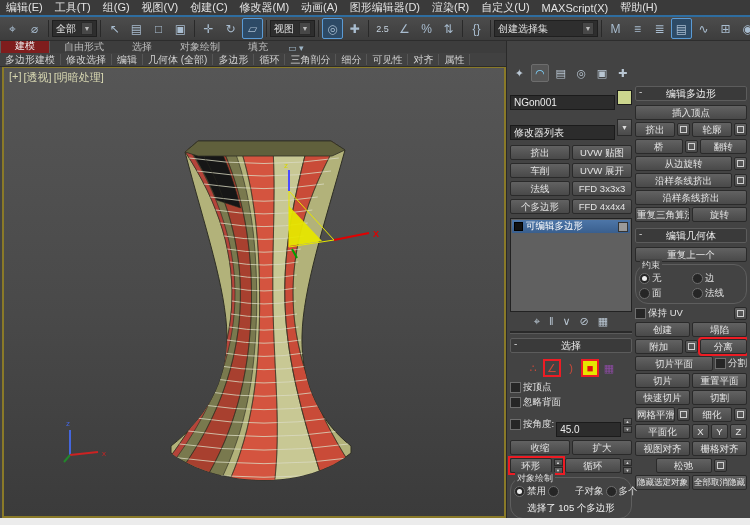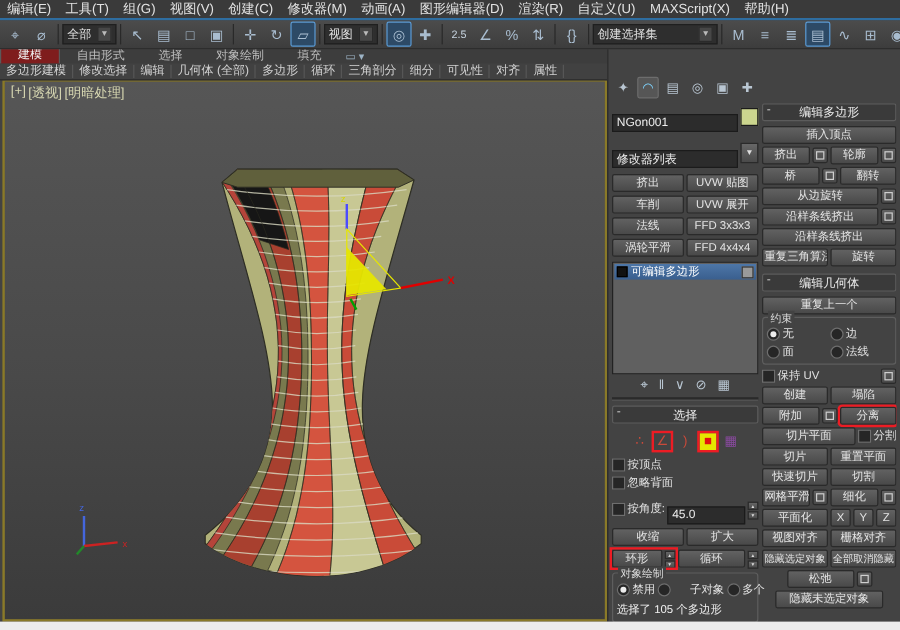--- a/index.html
+++ b/index.html
@@ -77,23 +77,23 @@
   .rollhdr .pm{position:absolute;left:3px;top:-1px;font-size:10px;color:#cfcfcf;}
   .soicons{display:flex;align-items:center;justify-content:center;gap:5px;height:21px;margin-bottom:3px;}
   .soicon{font-size:11px;line-height:12px;}
   .soicon-wrap{display:flex;align-items:center;justify-content:center;width:14px;height:14px;}
   .soicon-wrap.on{background:#e6e600;}
   .redbox{outline:2px solid #ed1c24;outline-offset:0;}
   .chk{width:9px;height:9px;background:#262626;border:1px solid #6e6e6e;flex:none;position:relative;}
   .radio{width:9px;height:9px;border-radius:50%;background:#262626;border:1px solid #6e6e6e;flex:none;position:relative;}
   .radio.sel::after{content:"";position:absolute;inset:2px;background:#ececec;border-radius:50%;}
   .lbl{font-size:9.5px;color:#e2e2e2;white-space:nowrap;}
-  .grpbox{border:1px solid #5e5e5e;border-radius:3px;position:relative;padding:7px 3px 3px 3px;}
+  .grpbox{border:1px solid #5e5e5e;border-radius:13px;position:relative;padding:7px 3px 3px 3px;}
   .grplabel{position:absolute;top:-6px;left:4px;background:#434343;font-size:9px;color:#dedede;padding:0 2px;}
-  .statusline{font-size:9.5px;color:#f0f0f0;text-align:left;margin-top:4px;}
+  .statusline{font-size:9.5px;color:#f0f0f0;text-align:center;margin-top:4px;}
   .xyzbtn{flex:none;width:13px;}
   .bottomstrip{position:absolute;left:0;right:0;bottom:0;height:7px;background:#ececec;z-index:9;}
 </style>
 </head>
 <body>
 
 <div id="app">
 
   <div class="menubar" id="menubar">
       <span class="menu-item">编辑(E)</span>
@@ -278,21 +278,21 @@
     </div>
     <div class="row mb3">
       <div class="btn">车削</div>
       <div class="btn">UVW 展开</div>
     </div>
     <div class="row mb3">
       <div class="btn">法线</div>
       <div class="btn">FFD 3x3x3</div>
     </div>
     <div class="row mb4">
-      <div class="btn">涡轮平滑</div>
+      <div class="btn">个多边形</div>
       <div class="btn">FFD 4x4x4</div>
     </div>
 
     <div class="stack mb2">
       <div class="stackrow">
         <span class="sq-exp"></span>
         <span>可编辑多边形</span>
         <span class="sq-eye"></span>
       </div>
     </div>
@@ -493,28 +493,25 @@
     <div class="row mb2">
       <div class="btn">平面化</div>
       <div class="btn xyzbtn">X</div>
       <div class="btn xyzbtn">Y</div>
       <div class="btn xyzbtn">Z</div>
     </div>
     <div class="row mb2">
       <div class="btn">视图对齐</div>
       <div class="btn">栅格对齐</div>
     </div>
-    <div class="row mb2">
-      <div class="btn" style="font-size:8.5px;">隐藏选定对象</div>
-      <div class="btn" style="font-size:8.5px;">全部取消隐藏</div>
-    </div>
     <div class="row mb2" style="justify-content:center;">
       <div class="btn fixed" style="width:52px;">松弛</div>
       <span class="sbox"></span>
     </div>
-    <div class="row mb2" style="justify-content:center;">
-      <div class="btn fixed" style="width:86px;">隐藏未选定对象</div>
+    <div class="row mb2">
+      <div class="btn" style="font-size:8.5px;">隐藏选定对象</div>
+      <div class="btn" style="font-size:8.5px;">全部取消隐藏</div>
     </div>
 
   </div>
 
   <div class="bottomstrip"></div>
 </div>
 
 </body></html>

